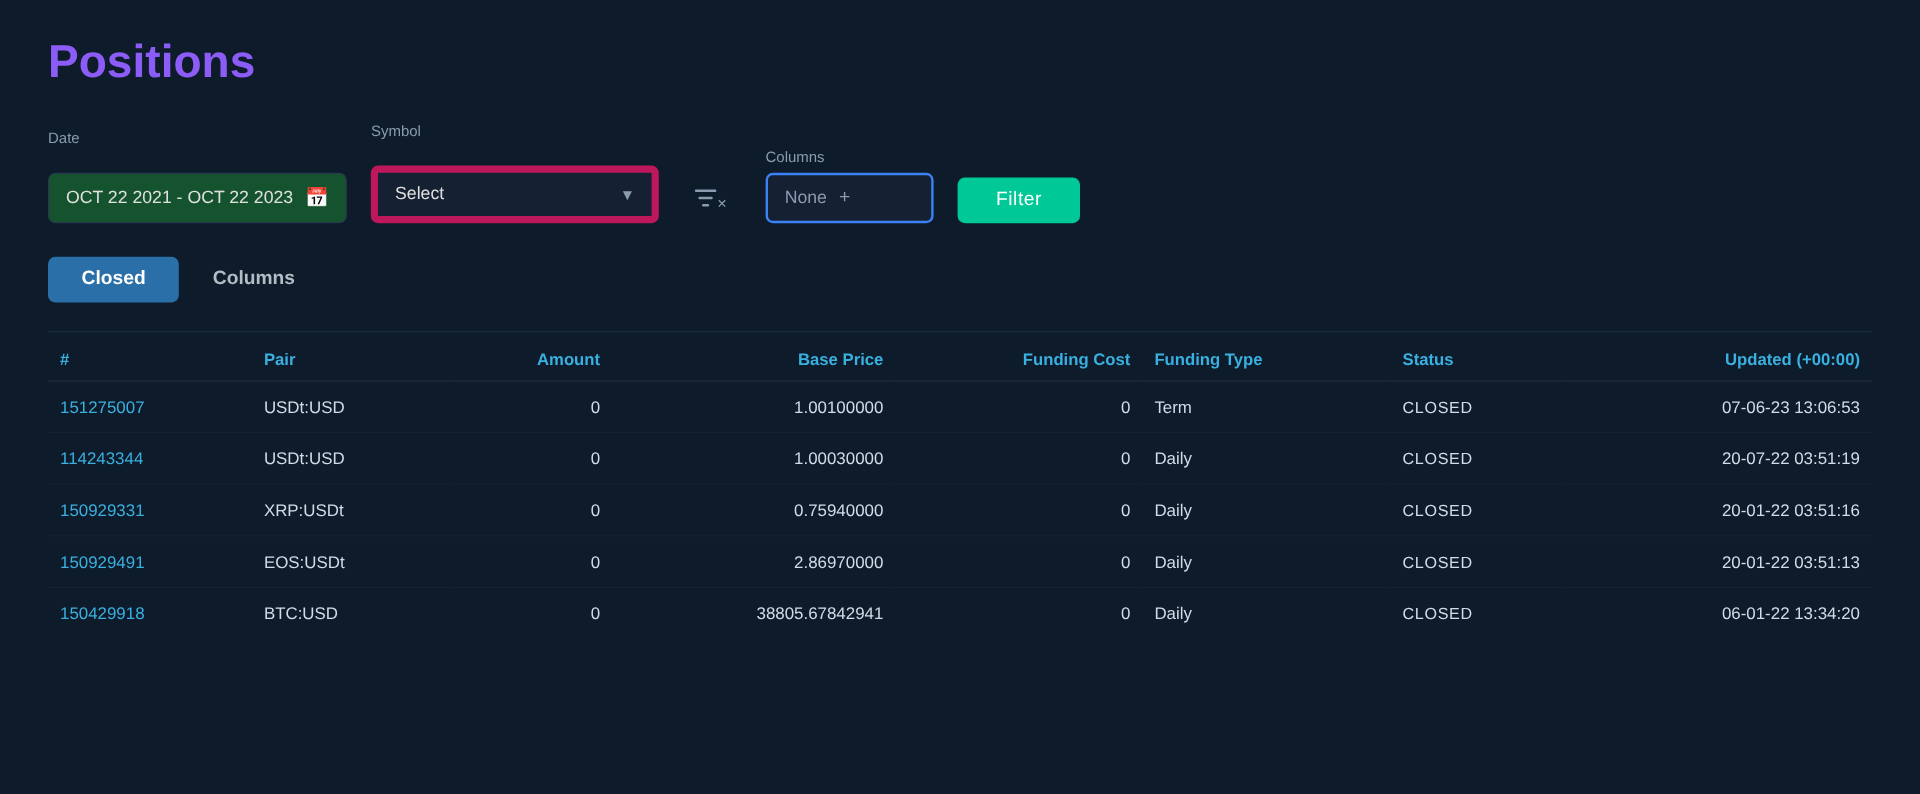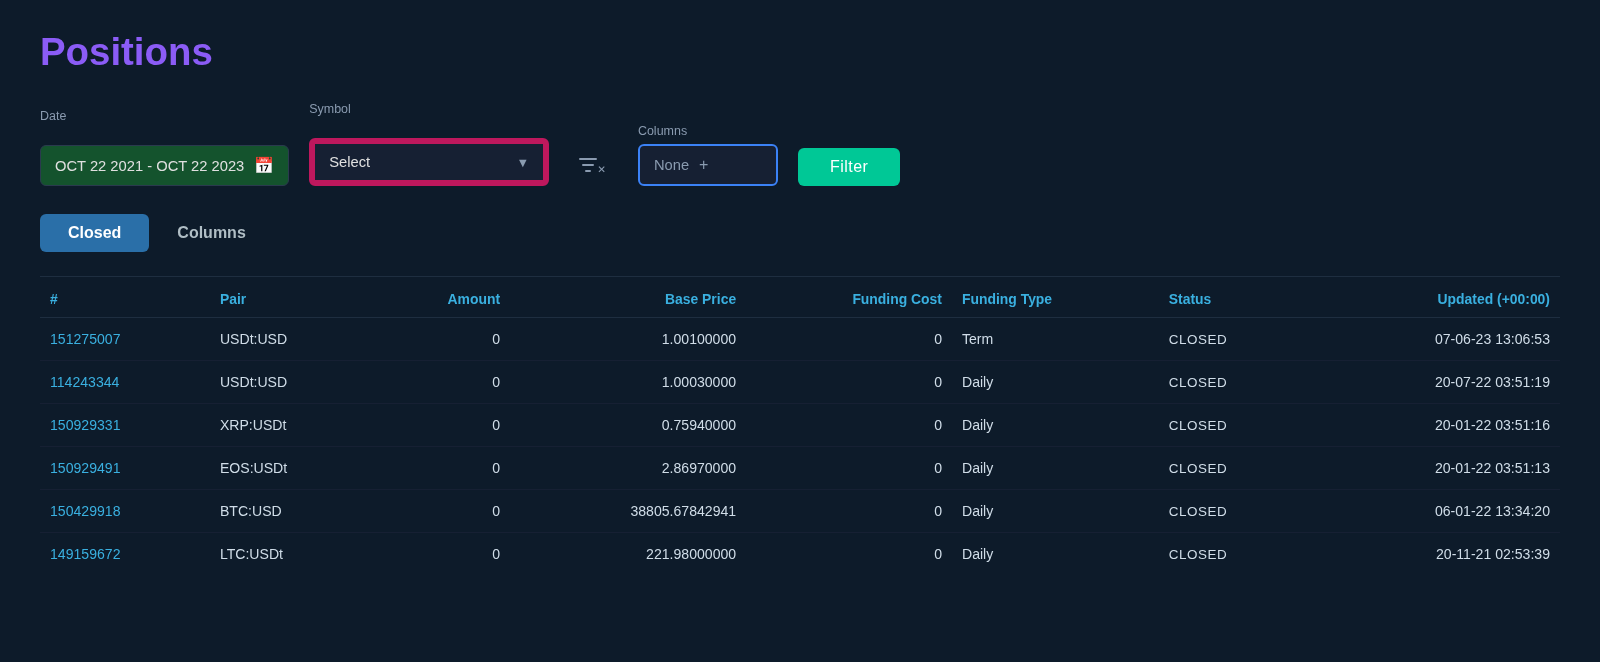--- a/index.html
+++ b/index.html
@@ -297,24 +297,14 @@
       <tr>
       <td class="id-cell">150429918</td>
       <td>BTC:USD</td>
       <td class="right">0</td>
       <td class="right">38805.67842941</td>
       <td class="right">0</td>
       <td>Daily</td>
       <td><span class="status-badge">CLOSED</span></td>
       <td class="right">06-01-22 13:34:20</td>
     </tr>
-      <tr>
-      <td class="id-cell">149159672</td>
-      <td>LTC:USDt</td>
-      <td class="right">0</td>
-      <td class="right">221.98000000</td>
-      <td class="right">0</td>
-      <td>Daily</td>
-      <td><span class="status-badge">CLOSED</span></td>
-      <td class="right">20-11-21 02:53:39</td>
-    </tr>
     </tbody>
 </table>
 
 </body></html>

